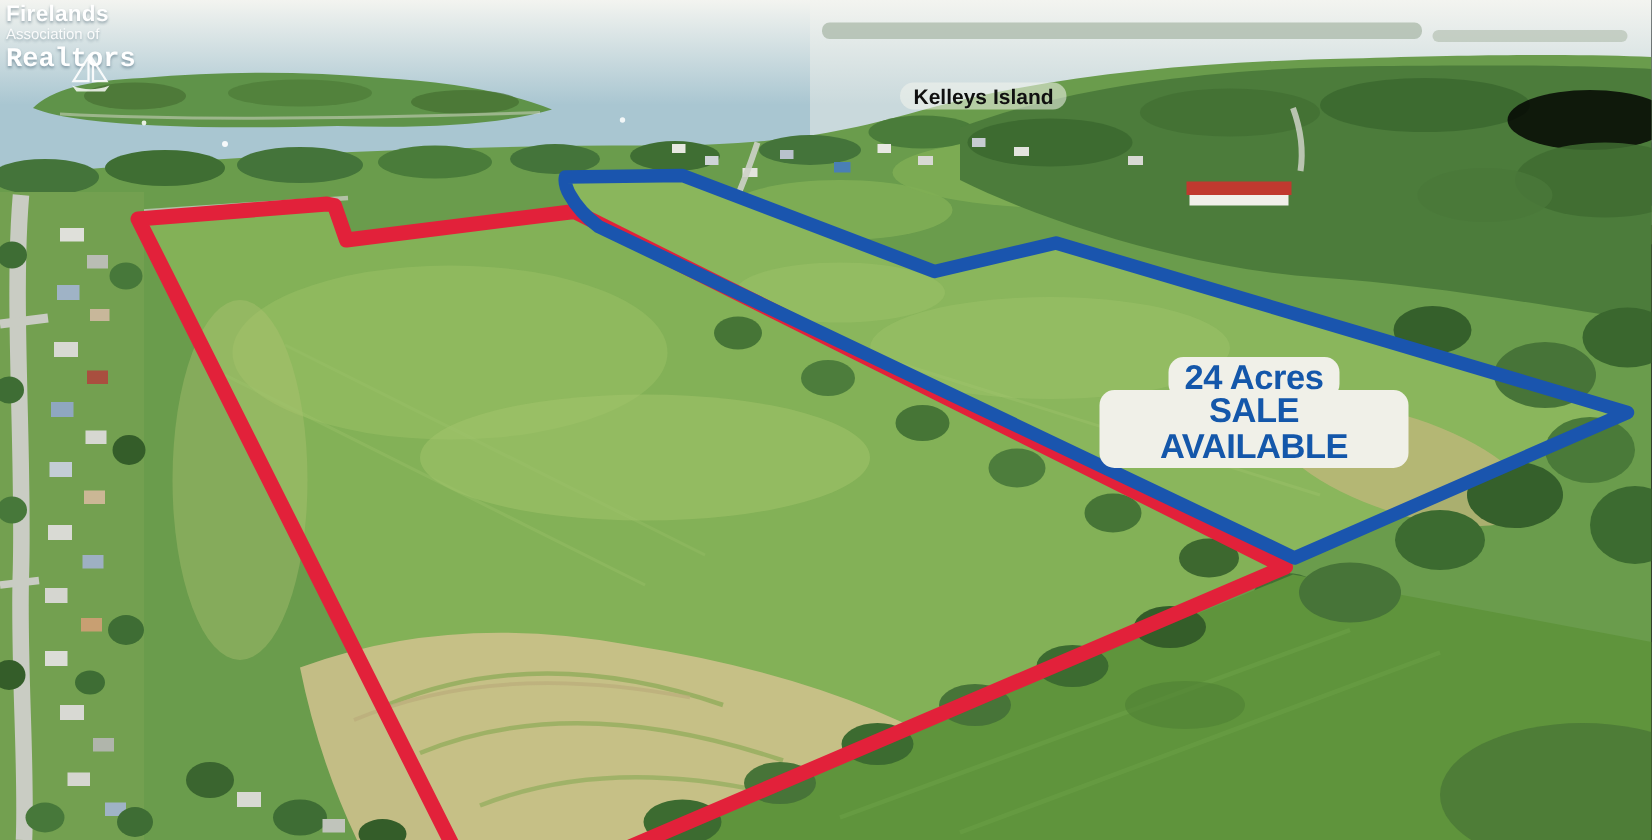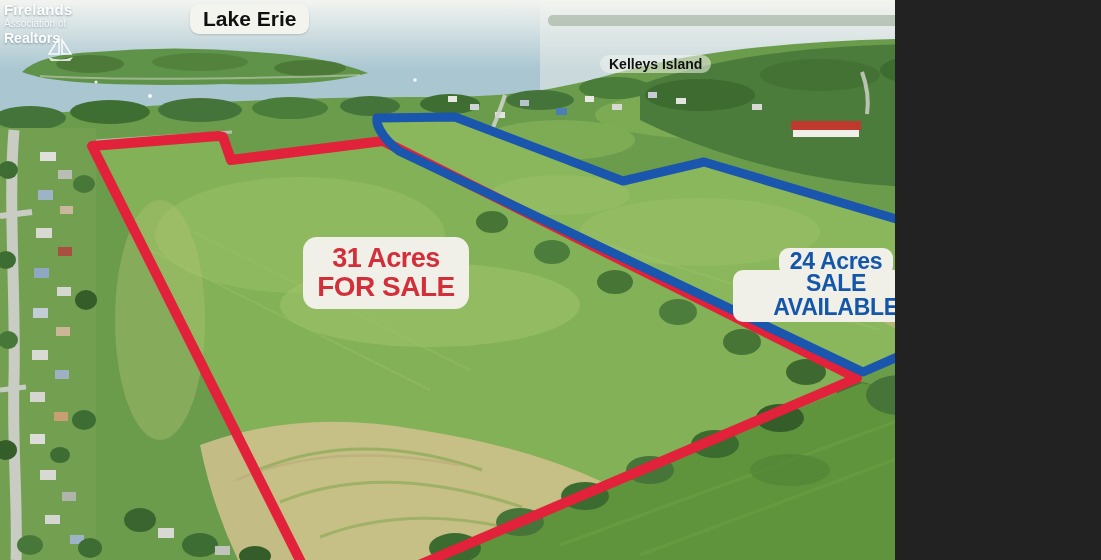--- a/index.html
+++ b/index.html
@@ -1,44 +1,44 @@
 <!DOCTYPE html>
 <html><head>
 <meta charset="utf-8">
 <style>
   html,body{margin:0;padding:0;background:#222;}
-  .scene{position:relative;width:895px;height:560px;overflow:hidden;
+  .scene{position:relative;width:1101px;height:560px;overflow:hidden;
          font-family:"Liberation Sans",sans-serif;}
   .scene svg.photo{position:absolute;inset:0;display:block;}
 
   
   .logo{position:absolute;left:4px;top:2px;color:#fff;
         text-shadow:0 1px 2px rgba(40,70,90,.45);line-height:1;}
   .logo .l1{font-size:15px;font-weight:bold;letter-spacing:.2px;}
   .logo .l2{font-size:10px;opacity:.85;margin-top:2px;}
-  .logo .l3{font-size:14px;font-weight:bold;margin-top:2px;}
+  .logo .l3{font-size:18px;font-weight:bold;margin-top:2px;font-family:Liberation Mono, monospace;}
   .logo .boat{position:absolute;left:42px;top:34px;opacity:.9;}
 
   
   .pill{position:absolute;background:#f4f4ee;border-radius:9px;
         color:#101010;font-weight:bold;white-space:nowrap;
         box-shadow:0 1px 2px rgba(0,0,0,.15);}
   .lake{left:190px;top:4px;padding:3px 13px;font-size:21px;}
   .island{left:600px;top:22px;padding:1px 9px;font-size:14px;
           background:rgba(243,244,236,.55);box-shadow:none;margin-top:33px;}
 
   
   .parcel-label{position:absolute;text-align:center;font-weight:bold;line-height:1.04;}
   .red-label{left:303px;top:237px;width:158px;background:#f0f0e8;border-radius:14px;
              padding:7px 4px 8px;color:#d22f3a;letter-spacing:-.5px;}
   .red-label .a{font-size:27px;}
   .red-label .b{font-size:28px;}
   .blue-label{left:733px;top:238px;width:206px;color:#1457aa;letter-spacing:-.3px;
               display:flex;flex-direction:column;align-items:center;}
-  .blue-label .pillrow{background:#f0f0e8;border-radius:10px;padding:2px 11px;font-size:23px;margin-top:10px;}
+  .blue-label .pillrow{background:#f0f0e8;border-radius:10px;padding:2px 11px;font-size:23px;}
   .blue-label .pillrow.second{margin-top:-6px;font-size:23px;}
 </style>
 </head>
 <body>
 
 <div class="scene">
 
   <svg class="photo" width="1101" height="560" viewBox="0 0 1101 560">
     <defs>
       <linearGradient id="haze" x1="0" y1="0" x2="0" y2="1">
@@ -225,26 +225,21 @@
     <div class="l1">Firelands</div>
     <div class="l2">Association of</div>
     <div class="l3">Realtors</div>
     <svg class="boat" width="34" height="30" viewBox="0 0 34 30">
       <path d="M13,2 L13,18 L3,18 Z" fill="none" stroke="#ffffff" stroke-width="1.5"></path>
       <path d="M16,4 L16,18 L25,18 Z" fill="none" stroke="#ffffff" stroke-width="1.5"></path>
       <path d="M2,21 Q14,26 27,21 L24,25 L5,25 Z" fill="#ffffff" opacity="0.9"></path>
     </svg>
   </div>
 
-  <div class="pill lake">Lake Erie</div>
   <div class="pill island">Kelleys Island</div>
 
-  <div class="parcel-label red-label">
-    <div class="a">31 Acres</div>
-    <div class="b">FOR SALE</div>
-  </div>
 
   <div class="parcel-label blue-label">
     <div class="pillrow">24 Acres</div>
     <div class="pillrow second">SALE AVAILABLE</div>
   </div>
 
 </div>
 
 </body></html>

